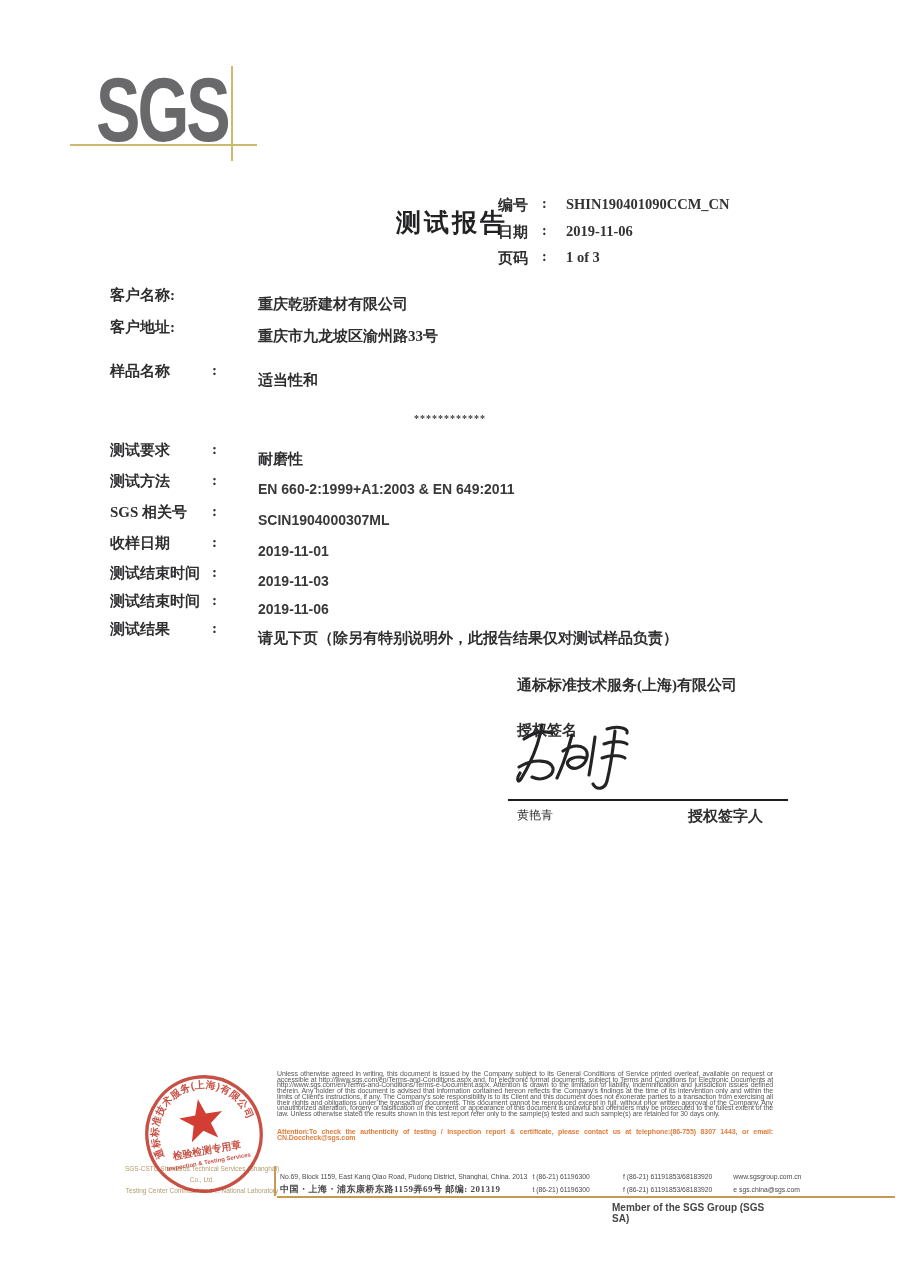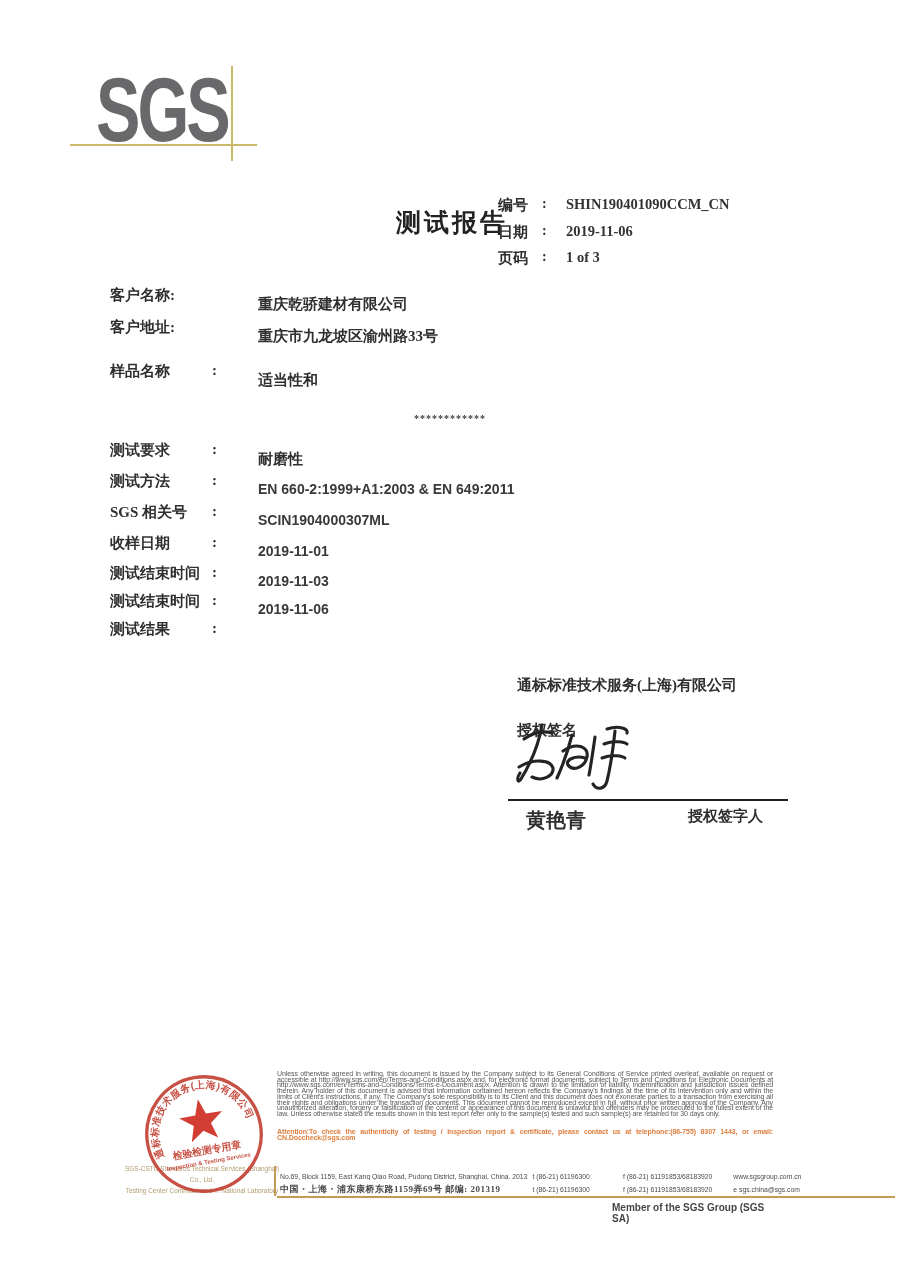--- a/index.html
+++ b/index.html
@@ -38,21 +38,21 @@
   .frow .val { position:absolute; left:258px; font-size:15px; font-weight:600; white-space:nowrap;margin-top:9px; }
   .frow .val.latin { font-family:"Liberation Sans","DejaVu Sans",sans-serif; font-size:14px; font-weight:700; color:#39393b; }
   .disclaimer { position:absolute; left:105px; top:393px; width:692px; font-size:14.5px; font-weight:600; }
   .stars { position:absolute; left:0; top:413px; width:900px; text-align:center;
            font-size:10px; letter-spacing:1px; font-weight:700; color:#3a3a3c; }
   
   .sig-company { position:absolute; left:517px; top:676px; font-size:15px; font-weight:600; }
   .sig-label   { position:absolute; left:517px; top:697px; font-size:15px; font-weight:600;margin-top:24px; }
   .sig-svg     { position:absolute; left:506px; top:716px; }
   .sig-line    { position:absolute; left:508px; top:799px; width:280px; height:2px; background:#1d1d1f; }
-  .sig-name    { position:absolute; left:517px; top:807px; font-size:20px; font-weight:700;margin-left:9px; }
+  .sig-name    { position:absolute; left:517px; top:807px; font-size:12px; font-weight:400; }
   .sig-title   { position:absolute; left:688px; top:807px; font-size:15px; font-weight:600; }
   
   .stamp-sub {
     position:absolute; left:120px; top:1163px; width:164px; text-align:center;
     font-family:"Liberation Sans","DejaVu Sans",sans-serif;
     font-size:6.5px; line-height:11px; color:#b39b6f; z-index:1;
   }
   .stamp { position:absolute; left:126px; top:1056px; width:156px; height:156px;
            transform:rotate(-10deg); opacity:.88; z-index:2; }
   
@@ -150,20 +150,21 @@
     <span class="val latin">2019-11-03</span>
   </div>
   <div class="frow" style="top:592px">
     <span class="lab">测试结束时间</span>
     <span class="sep">:</span>
     <span class="val latin">2019-11-06</span>
   </div>
   <div class="frow" style="top:620px">
     <span class="lab">测试结果</span>
     <span class="sep">:</span>
+    <span class="val">请见下页（除另有特别说明外，此报告结果仅对测试样品负责）</span>
   </div>
 
   <div class="sig-company">通标标准技术服务(上海)有限公司</div>
   <div class="sig-label">授权签名</div>
   <svg class="sig-svg" width="140" height="82" viewBox="0 0 140 80">
     <g fill="none" stroke="#232325" stroke-width="3.1" stroke-linecap="round" stroke-linejoin="round">
       <path d="M18 22 Q32 12 46 16"></path>
       <path d="M36 8 C33 26 26 44 15 62 C12 67 10 62 14 56"></path>
       <path d="M13 50 C28 41 45 43 47 51 C48 59 36 65 26 60"></path>
       <path d="M66 18 C62 34 56 50 51 61"></path>

